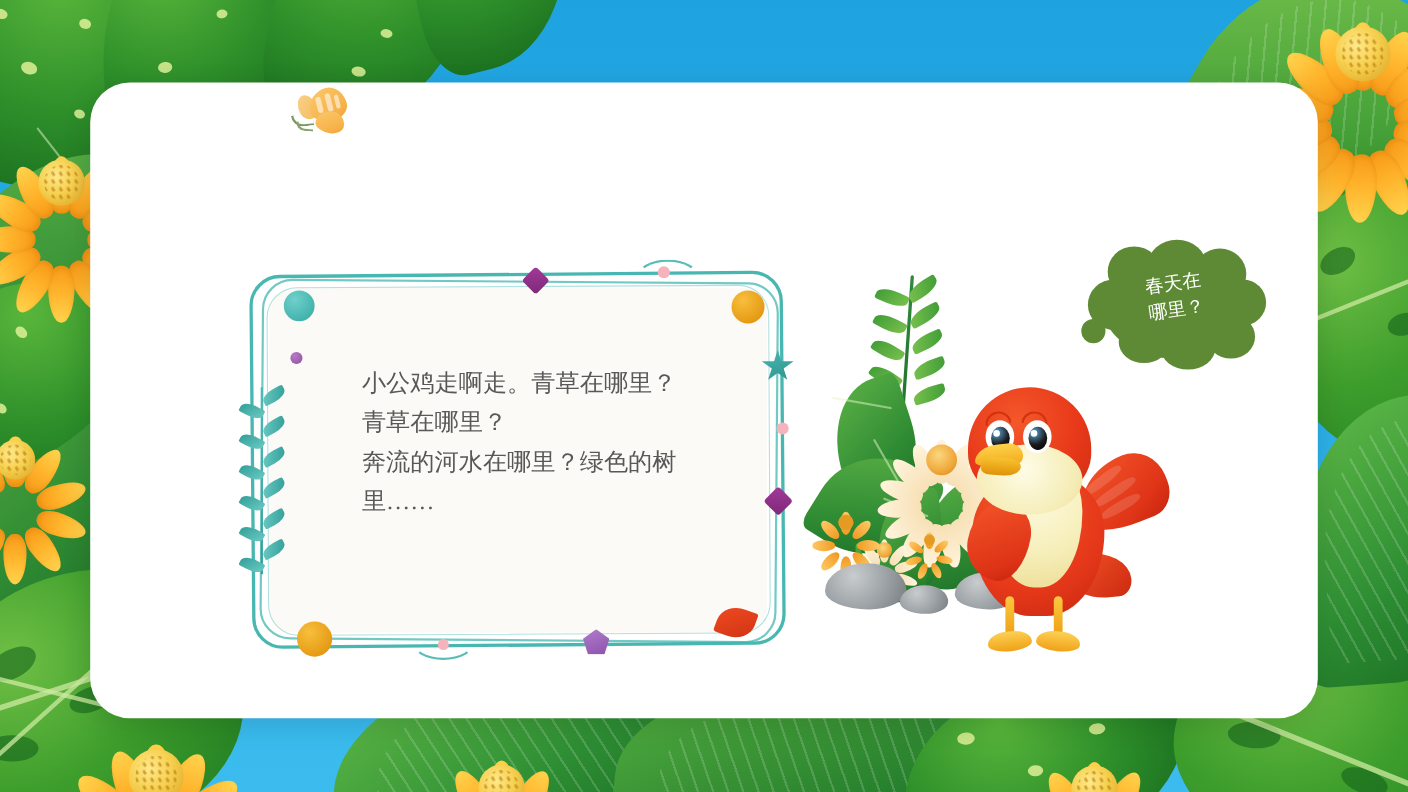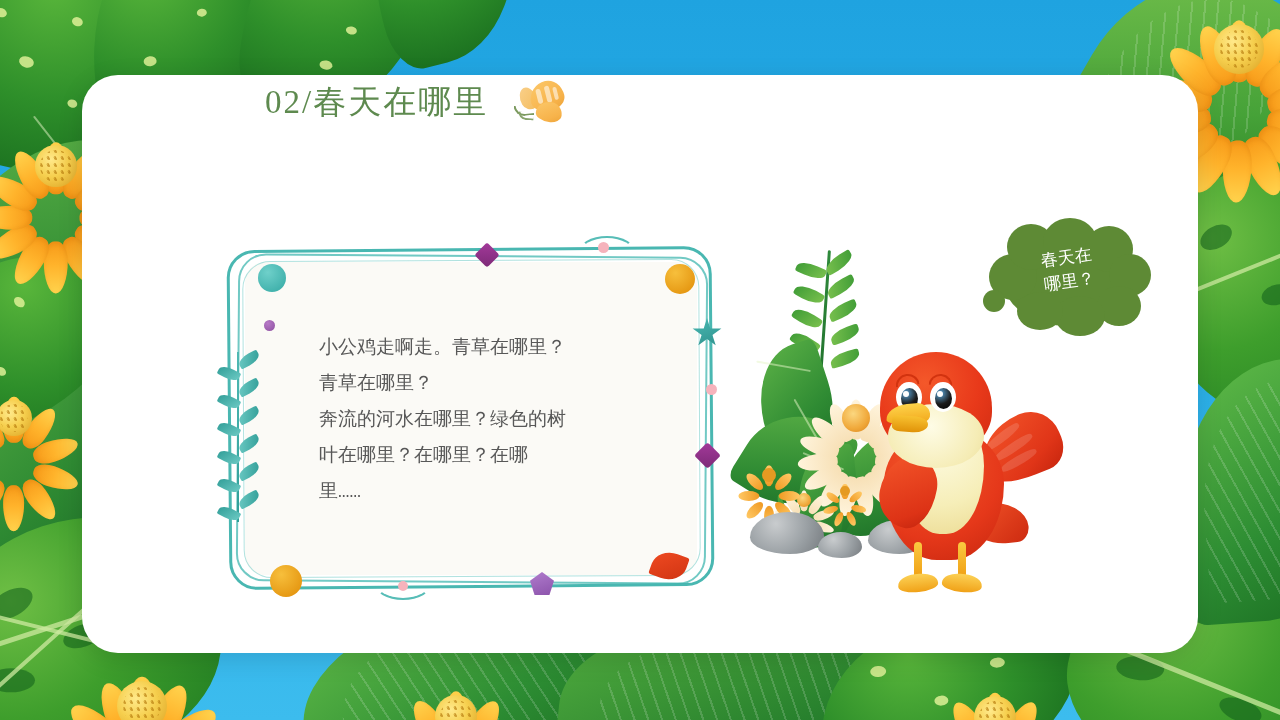--- a/index.html
+++ b/index.html
@@ -171,23 +171,23 @@
     background: linear-gradient(180deg,#4fb9b3,#2f9e98);
   }
   #vine .vl {
     position: absolute; width: 22px; height: 11px;
     background: linear-gradient(120deg, #6fccc6 0%, #2f9c96 100%);
     border-radius: 60% 10% 60% 10% / 60% 10% 60% 10%;
   }
 
   
   #body-text {
-    position: absolute; left: 319px; top: 330px; width: 300px;
-    font-family: Liberation Mono, monospace;
-    font-size: 19px; line-height: 36px; color: #585858;
+    position: absolute; left: 329px; top: 330px; width: 300px;
+    font-family: Liberation Serif, serif;
+    font-size: 22px; line-height: 36px; color: #585858;
   }
   #body-text p { margin: 0; }
 
   
   #bubble { position: absolute; left: 985px; top: 218px; width: 168px; height: 120px; }
   .puff { position: absolute; background: #5e8a35; border-radius: 50%; }
   #bubble-text {
     position: absolute; left: 28px; top: 28px; width: 110px;
     color: #ffffff; font-size: 17px; line-height: 24px; text-align: center;
     transform: rotate(-8deg);
@@ -470,21 +470,20 @@
         <span class="petal" style="transform:rotate(312deg) translateY(-46%);"></span>
         <span class="petal" style="transform:rotate(338deg) translateY(-46%);"></span>
       </div>
       <div class="core"></div>
     </div>
   </div>
 
   <div id="card"></div>
 
   <div id="title-row">
-    <div id="title-text">02/春天在哪里</div>
     <div class="butterfly">
       <span class="bf-wing left-top"></span>
       <span class="bf-wing top">
         <span class="bf-streak" style="left:7px;top:6px;width:5px;height:15px;"></span>
         <span class="bf-streak" style="left:16px;top:5px;width:5px;height:17px;"></span>
         <span class="bf-streak" style="left:24px;top:8px;width:4px;height:13px;"></span>
       </span>
       <span class="bf-wing bot"></span>
       <span class="bf-ant"></span>
       <span class="bf-ant2"></span>
@@ -526,21 +525,20 @@
     <span class="vl" style="left:22px;top:114px;transform:rotate(-28deg);"></span>
     <span class="vl" style="left:2px;top:128px;transform:rotate(208deg);"></span>
     <span class="vl" style="left:22px;top:142px;transform:rotate(-28deg);"></span>
     <span class="vl" style="left:2px;top:156px;transform:rotate(208deg);"></span>
   </div>
 
   <div id="body-text">
     <p>小公鸡走啊走。青草在哪里？</p>
     <p>青草在哪里？</p>
     <p>奔流的河水在哪里？绿色的树</p>
-    <p>叶在哪里？在哪里？在哪</p>
     <p>里……</p>
   </div>
 
   <div id="plants">
 
     <div class="fern" style="left:48px;top:0;width:70px;height:170px;">
       <span class="sstem" style="left:34px;top:0;height:170px;transform:rotate(4deg);"></span>
       <span class="fl" style="left:36px;top:6px;transform:rotate(-32deg);"></span>
       <span class="fl" style="left:8px;top:14px;transform:rotate(204deg);"></span>
       <span class="fl" style="left:38px;top:30px;transform:rotate(-28deg);"></span>

